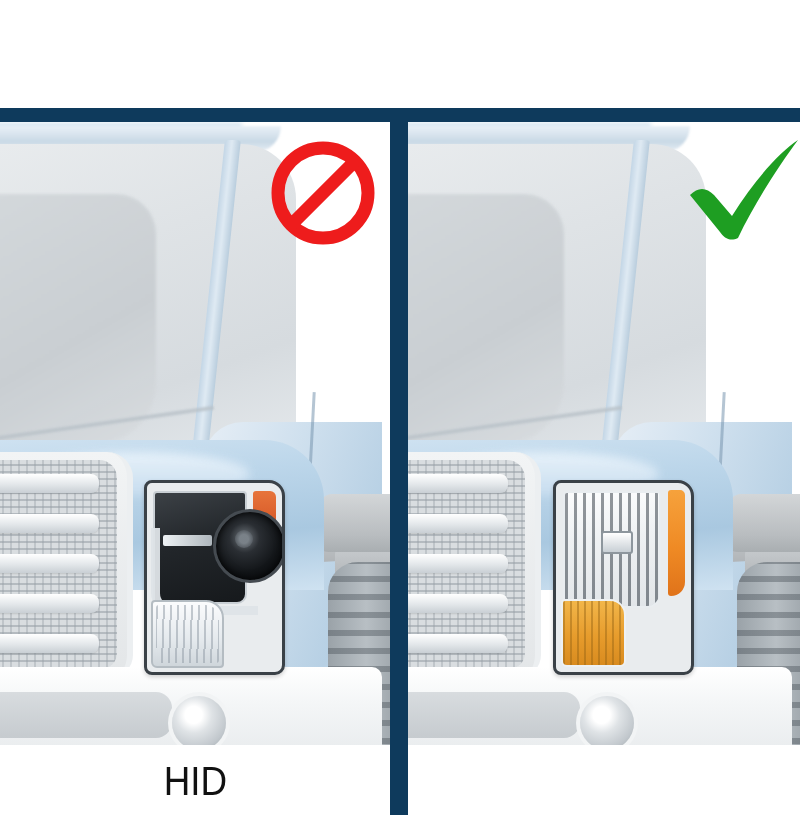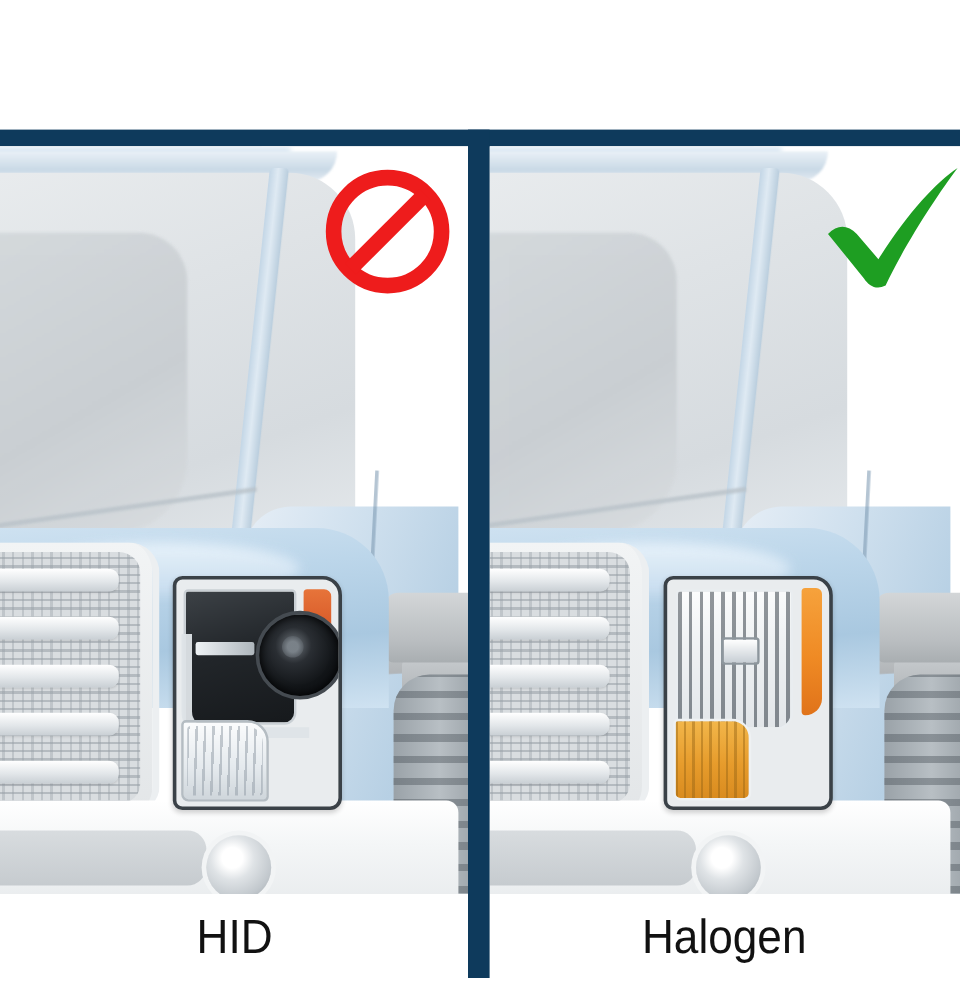--- a/index.html
+++ b/index.html
@@ -414,19 +414,16 @@
           </div>
         </div>
 
         <span class="icon-box icon-yes">
           <svg viewBox="0 0 118 104" width="118" height="104" aria-hidden="true">
             <path d="M6 57 C14 49 22 49 30 57 L48 78 C72 40 96 14 114 2 C96 26 70 66 54 100 C46 104 40 100 36 94 Z" fill="#1E9E22"></path>
           </svg>
         </span>
       </div>
 
-      <div class="caption">
-        <span class="caption-text">Halogen</span>
-      </div>
     </div>
 
   </div>
 </div>
 
 </body></html>

